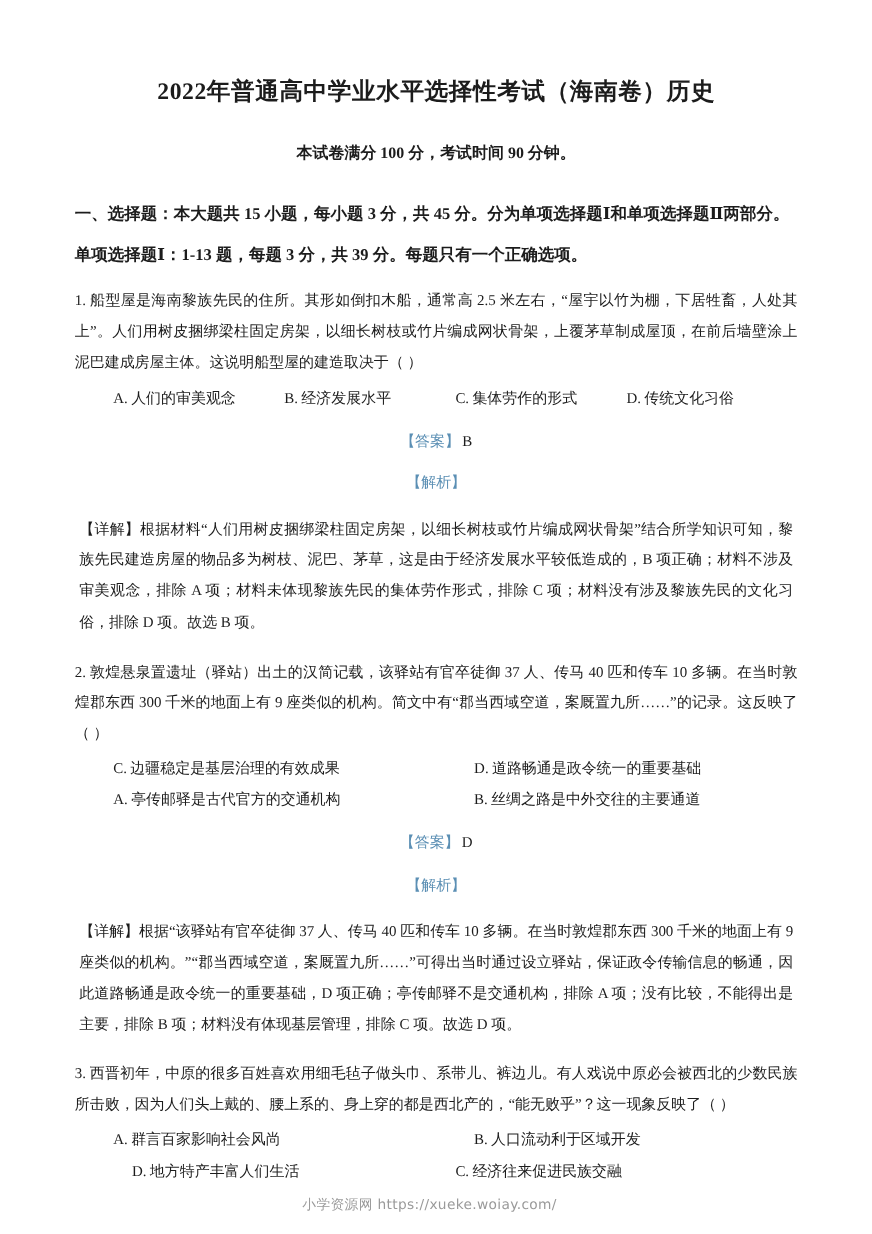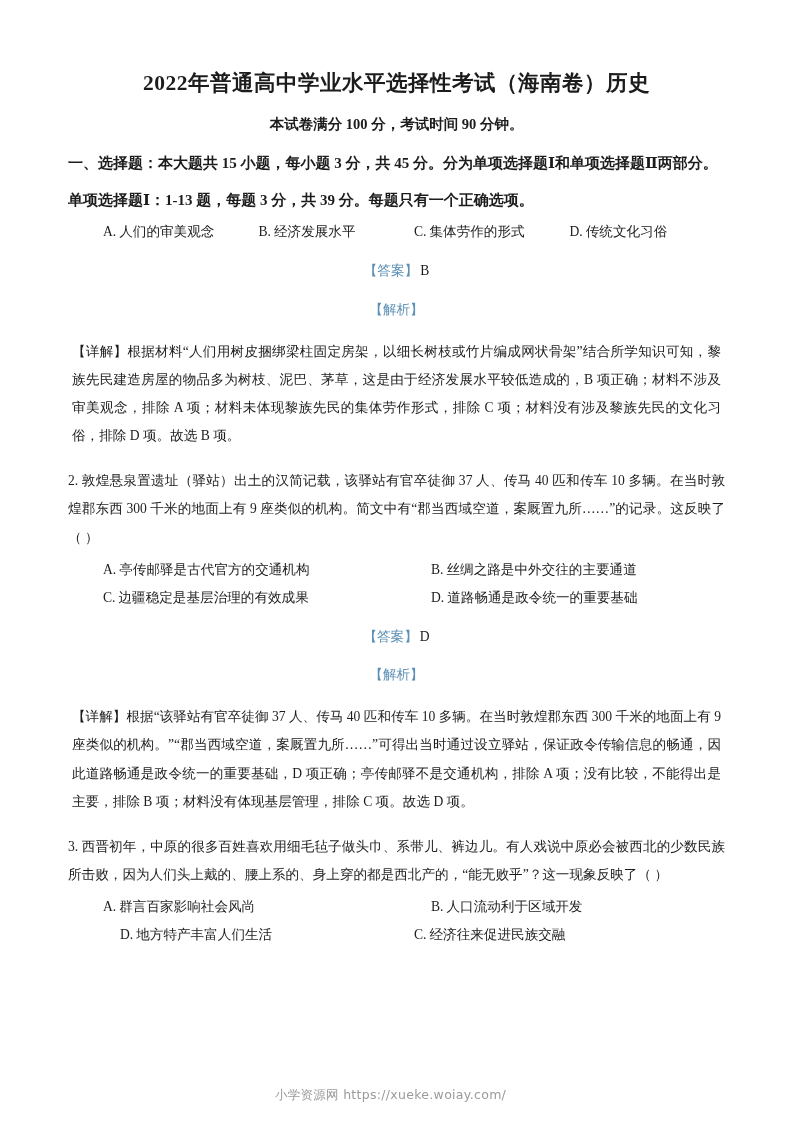--- a/index.html
+++ b/index.html
@@ -28,21 +28,21 @@
     font-weight: bold;
     letter-spacing: 0.5px;
     margin: 0;
     padding-top: 68px;
     line-height: 1.4;
   }
   .doc-subtitle {
     text-align: center;
     font-size: 14.5px;
     font-weight: bold;
-    margin: 0;
+    margin: 16px;
     padding-top: 16px;
     line-height: 1.5;
   }
   .section-heading {
     font-size: 15px;
     font-weight: bold;
     margin: 0;
     padding-top: 14px;
     line-height: 1.85;
     text-align: justify;
@@ -130,43 +130,44 @@
 
   <h1 class="doc-title">2022年普通高中学业水平选择性考试（海南卷）历史</h1>
 
   <p class="doc-subtitle">本试卷满分 100 分，考试时间 90 分钟。</p>
 
   <p class="section-heading">一、选择题：本大题共 15 小题，每小题 3 分，共 45 分。分为单项选择题Ⅰ和单项选择题Ⅱ两部分。</p>
 
   <p class="sub-heading">单项选择题Ⅰ：1-13 题，每题 3 分，共 39 分。每题只有一个正确选项。</p>
 
   <div>
+    <p class="q-stem">1. 船型屋是海南黎族先民的住所。其形如倒扣木船，通常高 2.5 米左右，“屋宇以竹为棚，下居牲畜，人处其上”。人们用树皮捆绑梁柱固定房架，以细长树枝或竹片编成网状骨架，上覆茅草制成屋顶，在前后墙壁涂上泥巴建成房屋主体。这说明船型屋的建造取决于（    ）</p>
     <div class="q-options">
       <div class="opt-row four-col">
         <span class="opt"><span class="opt-letter">A.</span><span>人们的审美观念</span></span>
         <span class="opt"><span class="opt-letter">B.</span><span>经济发展水平</span></span>
         <span class="opt"><span class="opt-letter">C.</span><span>集体劳作的形式</span></span>
         <span class="opt"><span class="opt-letter">D.</span><span>传统文化习俗</span></span>
       </div>
     </div>
     <p class="ans-label"><span>【答案】</span><span class="ans-value">B</span></p>
     <p class="ana-label">【解析】</p>
     <p class="detail-para"><span class="detail-tag">【详解】</span><span>根据材料“人们用树皮捆绑梁柱固定房架，以细长树枝或竹片编成网状骨架”结合所学知识可知，黎族先民建造房屋的物品多为树枝、泥巴、茅草，这是由于经济发展水平较低造成的，B 项正确；材料不涉及审美观念，排除 A 项；材料未体现黎族先民的集体劳作形式，排除 C 项；材料没有涉及黎族先民的文化习俗，排除 D 项。故选 B 项。</span></p>
   </div>
 
   <div>
     <p class="q-stem">2. 敦煌悬泉置遗址（驿站）出土的汉简记载，该驿站有官卒徒御 37 人、传马 40 匹和传车 10 多辆。在当时敦煌郡东西 300 千米的地面上有 9 座类似的机构。简文中有“郡当西域空道，案厩置九所……”的记录。这反映了（    ）</p>
     <div class="q-options">
       <div class="opt-row two-col">
+        <span class="opt col-a"><span class="opt-letter">C.</span><span>边疆稳定是基层治理的有效成果</span></span>
+        <span class="opt col-b"><span class="opt-letter">D.</span><span>道路畅通是政令统一的重要基础</span></span>
+      </div>
+      <div class="opt-row two-col">
         <span class="opt col-a"><span class="opt-letter">A.</span><span>亭传邮驿是古代官方的交通机构</span></span>
         <span class="opt col-b"><span class="opt-letter">B.</span><span>丝绸之路是中外交往的主要通道</span></span>
-      </div>
-      <div class="opt-row two-col">
-        <span class="opt col-a"><span class="opt-letter">C.</span><span>边疆稳定是基层治理的有效成果</span></span>
-        <span class="opt col-b"><span class="opt-letter">D.</span><span>道路畅通是政令统一的重要基础</span></span>
       </div>
     </div>
     <p class="ans-label"><span>【答案】</span><span class="ans-value">D</span></p>
     <p class="ana-label">【解析】</p>
     <p class="detail-para"><span class="detail-tag">【详解】</span><span>根据“该驿站有官卒徒御 37 人、传马 40 匹和传车 10 多辆。在当时敦煌郡东西 300 千米的地面上有 9 座类似的机构。”“郡当西域空道，案厩置九所……”可得出当时通过设立驿站，保证政令传输信息的畅通，因此道路畅通是政令统一的重要基础，D 项正确；亭传邮驿不是交通机构，排除 A 项；没有比较，不能得出是主要，排除 B 项；材料没有体现基层管理，排除 C 项。故选 D 项。</span></p>
   </div>
 
   <div>
     <p class="q-stem">3. 西晋初年，中原的很多百姓喜欢用细毛毡子做头巾、系带儿、裤边儿。有人戏说中原必会被西北的少数民族所击败，因为人们头上戴的、腰上系的、身上穿的都是西北产的，“能无败乎”？这一现象反映了（    ）</p>
     <div class="q-options">

